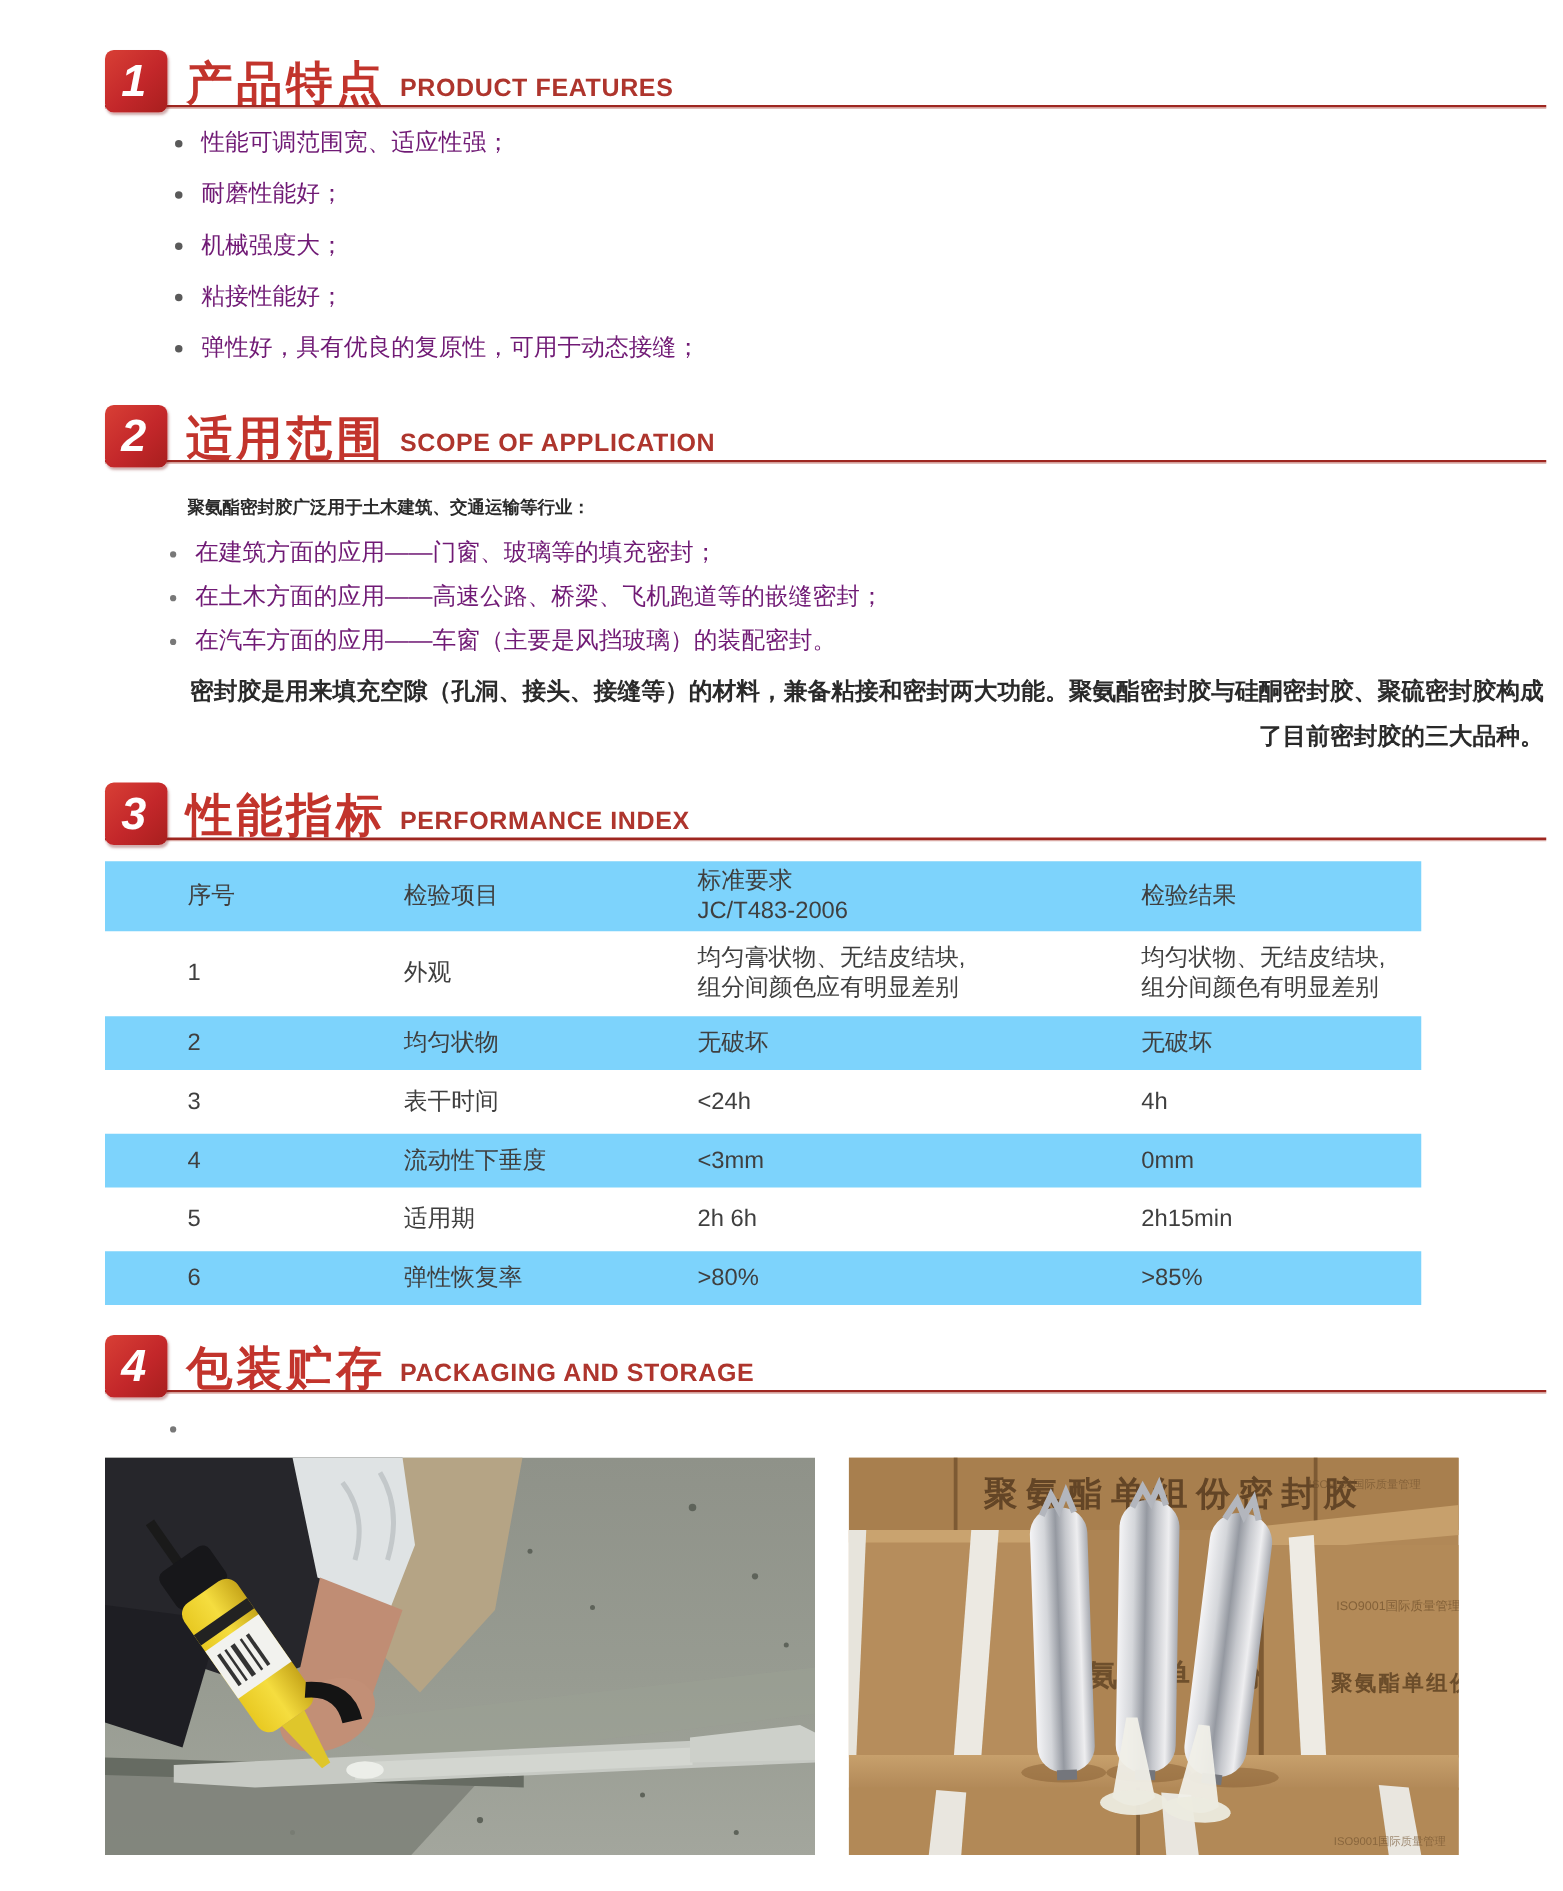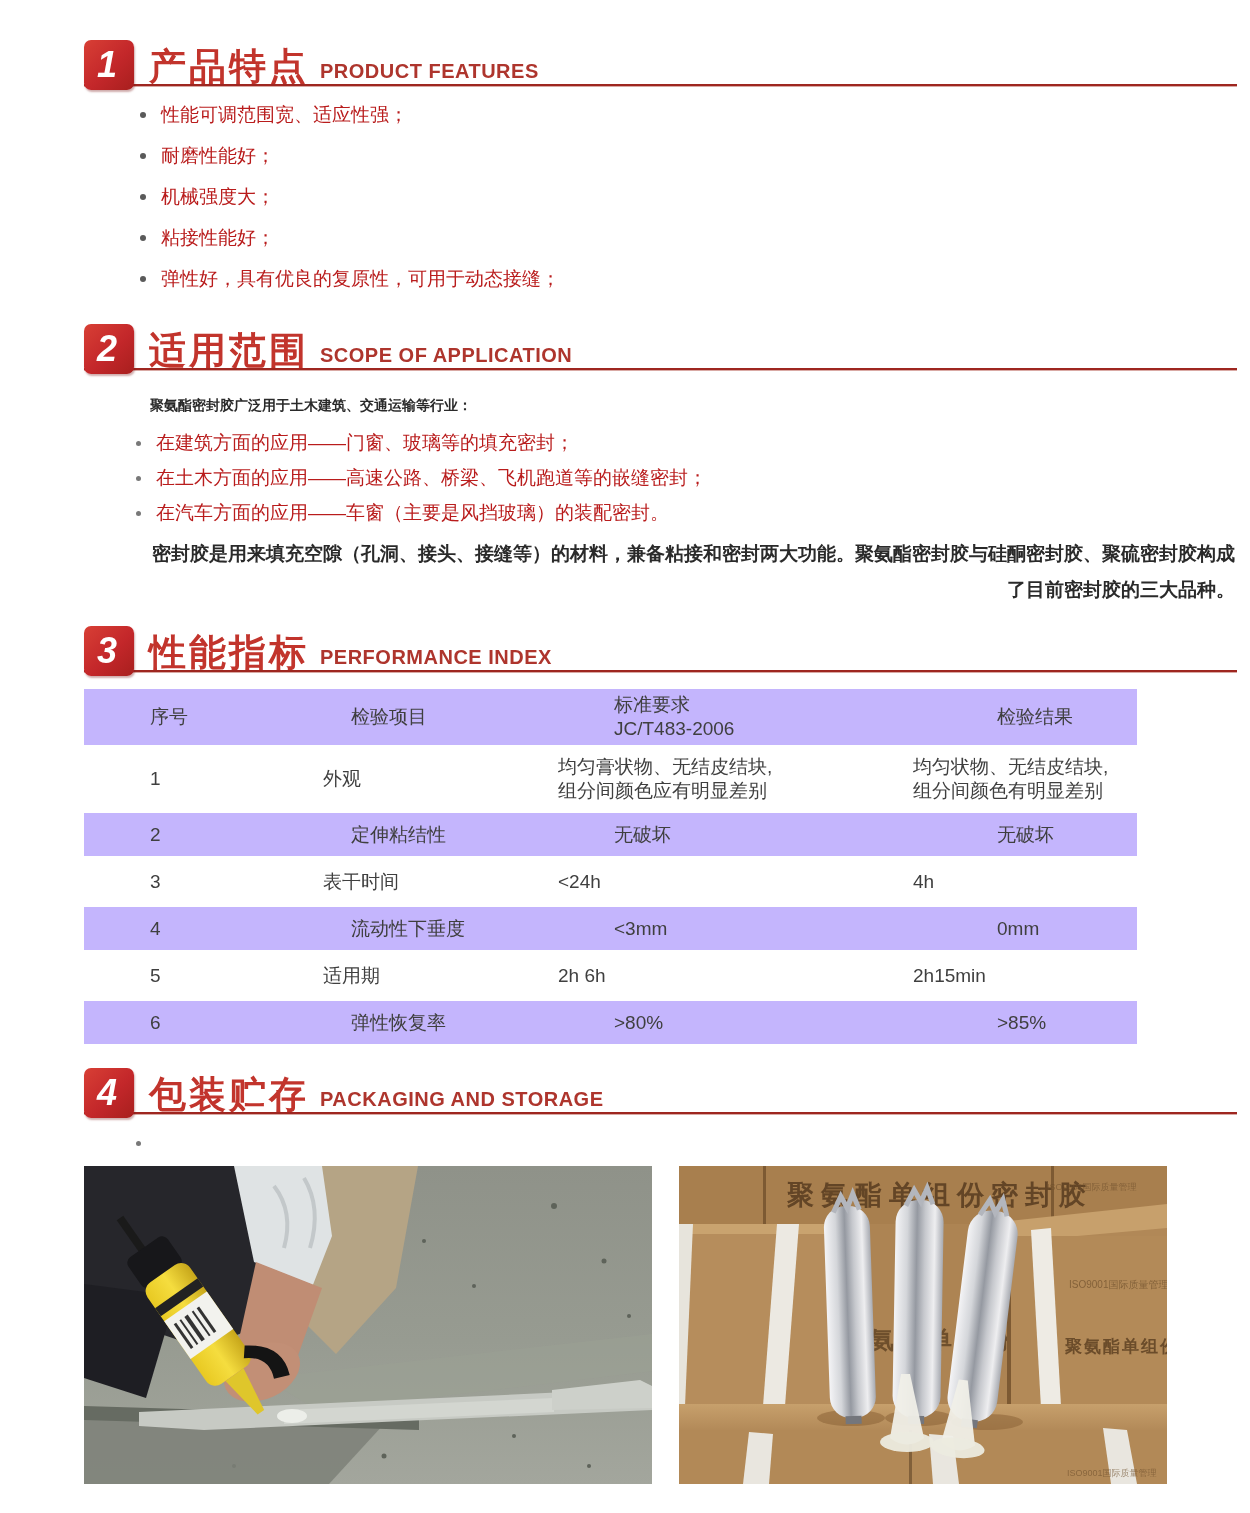--- a/index.html
+++ b/index.html
@@ -13,40 +13,40 @@
   .badge{position:relative;z-index:2;width:50px;height:50px;border-radius:7px;
          background:linear-gradient(135deg,#d83f35 0%,#c3272a 55%,#a81f1e 100%);
          display:flex;align-items:center;justify-content:center;box-shadow:1px 2px 2px rgba(120,20,20,.35);}
   .badge span{color:#fff;font-size:36px;font-weight:bold;font-style:italic;line-height:1;transform:translateX(-2px);}
   .sec-zh{margin-left:15px;padding-bottom:5px;font-size:37px;font-weight:bold;color:#c2342c;letter-spacing:3px;line-height:1;}
   .sec-en{margin-left:11px;padding-bottom:9px;font-size:20px;font-weight:bold;color:#ae352d;letter-spacing:.5px;line-height:1;}
 
   
   .dot{width:6px;height:6px;border-radius:50%;background:#5a5a5a;margin:9px 15px 0 0;flex:none;}
   .dot.sm{width:5px;height:5px;background:#787878;margin-top:10px;}
-  .b-text{font-size:19px;color:#b91c1c;line-height:23px;}
+  .b-text{font-size:19px;color:#701a75;line-height:23px;}
 
   
   .features{display:flex;margin-top:13px;margin-left:56px;}
   .features ul{list-style:none;margin:0;padding:0;}
   .features li{display:flex;margin-bottom:18px;}
   .col-left{width:557px;flex:none;}
   .col-right{flex:1;}
 
   
   .scope{margin-top:18px;}
   .scope .intro{margin-left:66px;font-size:14px;font-weight:bold;color:#2a2a2a;line-height:26px;margin-bottom:13px;}
   .scope li{display:flex;margin-left:52px;margin-bottom:12px;}
   .scope ul{list-style:none;margin:0;padding:0;}
   .scope .note{margin-left:66px;margin-top:5px;width:1085px;font-size:19px;font-weight:bold;color:#2a2a2a;line-height:36px;text-align:right;}
 
   
   .ptable{margin-top:13px;width:1053px;}
   .trow{display:grid;grid-template-columns:235px 235px 355px 228px;align-items:center;margin-bottom:4px;}
-  .trow.gray{background:#c4b5fd;gap:28px;}
+  .trow.gray{background:#7dd3fc;}
   .trow .c{font-size:19px;color:#3f3f3f;line-height:24px;padding:4px 6px 4px 4px;}
   .trow .c1{padding-left:66px;}
   .pre{white-space:pre-line;}
   .thead{min-height:56px;}
   .r-tall{min-height:60px;}
   .r-std{min-height:43px;}
 
   
   .pack-row{display:flex;margin-left:52px;margin-top:13px;}
 
@@ -145,21 +145,21 @@
     <div class="trow r-tall">
       <div class="c c1">1</div>
       <div class="c">外观</div>
       <div class="c pre">均匀膏状物、无结皮结块,
 组分间颜色应有明显差别</div>
       <div class="c pre">均匀状物、无结皮结块,
 组分间颜色有明显差别</div>
     </div>
     <div class="trow gray r-std">
       <div class="c c1">2</div>
-      <div class="c">定伸粘结性</div>
+      <div class="c">均匀状物</div>
       <div class="c">无破坏</div>
       <div class="c">无破坏</div>
     </div>
     <div class="trow r-std">
       <div class="c c1">3</div>
       <div class="c">表干时间</div>
       <div class="c">&lt;24h</div>
       <div class="c">4h</div>
     </div>
     <div class="trow gray r-std">

